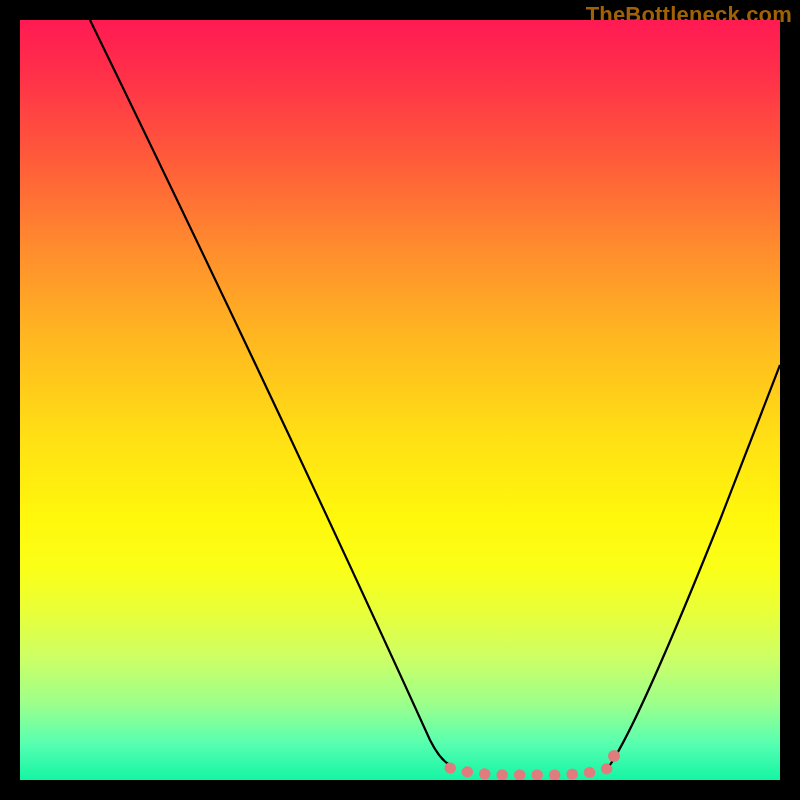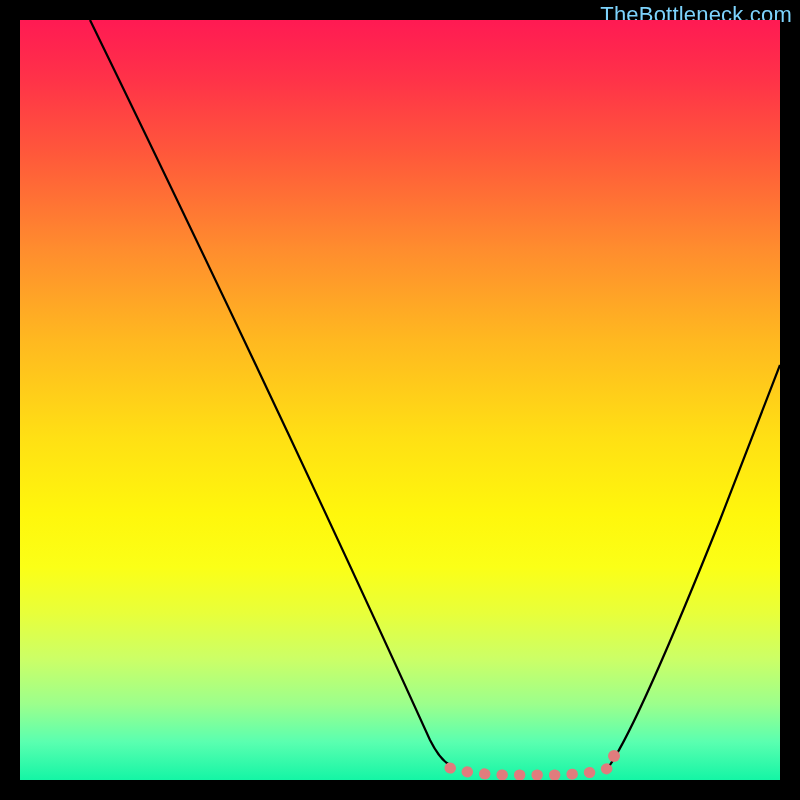--- a/index.html
+++ b/index.html
@@ -32,22 +32,22 @@
       #14f5a5 100%
     );
     overflow: hidden;
   }
   .watermark {
     position: absolute;
     top: 2px;
     right: 8px;
     font-family: Arial, Helvetica, sans-serif;
     font-size: 22px;
-    font-weight: 400;
-    color: #7dd3fc;
+    font-weight: 700;
+    color: #a16207;
     letter-spacing: 0.2px;
   }
   svg.curves {
     position: absolute;
     left: 0; top: 0;
     width: 760px;
     height: 760px;
   }
   .curve-line {
     fill: none;

